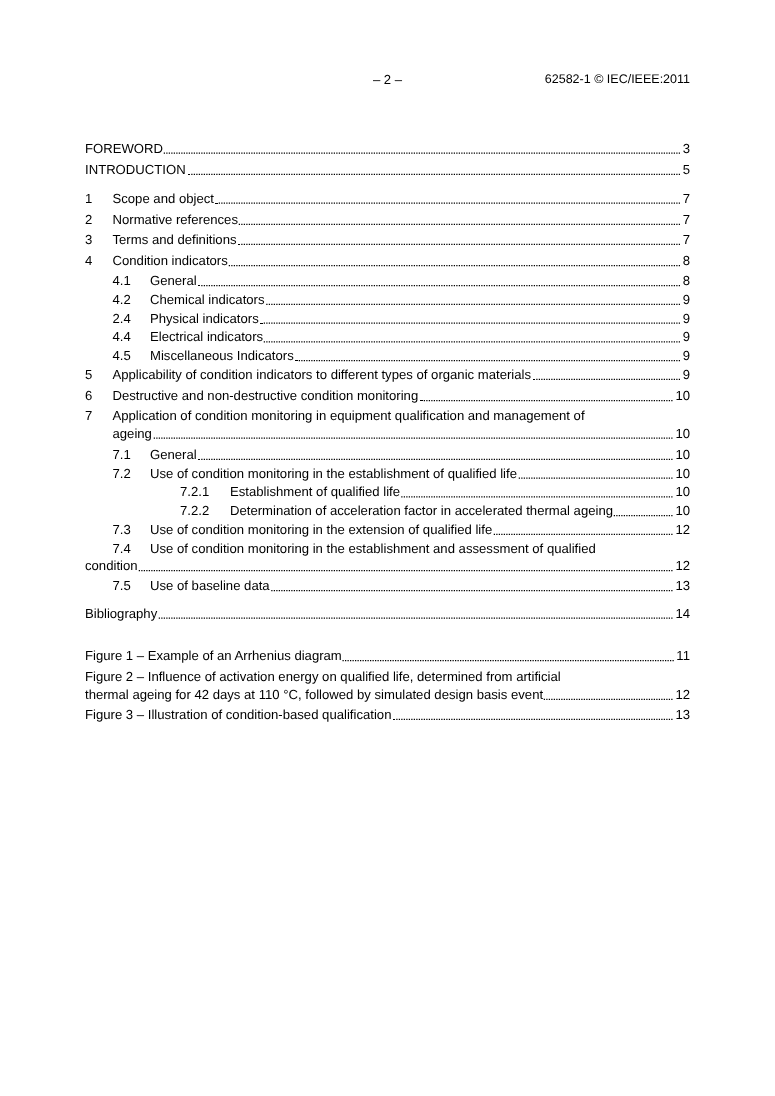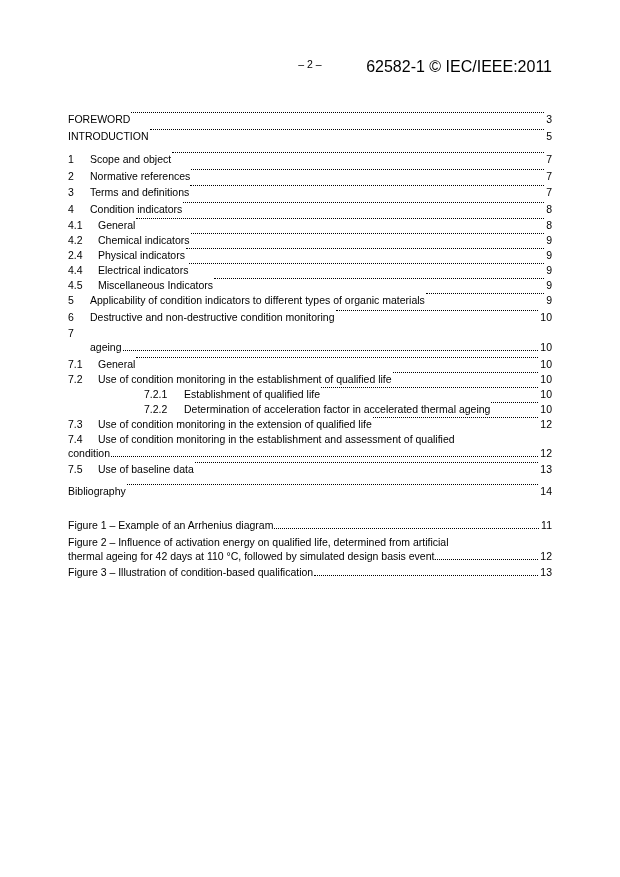--- a/index.html
+++ b/index.html
@@ -36,54 +36,54 @@
     position: absolute;
     left: 0;
     right: 0;
     text-align: center;
     font-size: 10.5px;
   }
   .header-std {
     position: absolute;
     right: 0;
     top: 0;
-    font-size: 16px;
+    font-size: 10px;
     white-space: nowrap;
   }
   .contents-title {
     position: absolute;
     left: 0;
     right: 0;
     top: 92px;
     text-align: center;
     font-size: 12.5px;
     letter-spacing: 0.6px;
   }
   .toc {
     position: absolute;
     left: 68px;
     top: 112px;
     width: 484px;
   }
   .toc-row {
     display: flex;
-    align-items: flex-start;
+    align-items: flex-end;
     font-size: 10.5px;
     line-height: 14px;
     margin-bottom: 2.5px;
   }
   .toc-row.tight {
     margin-bottom: 1px;
   }
   .num {
     flex: 0 0 auto;
     white-space: nowrap;
   }
   .num.lvl1 { width: 22px; }
-  .num.lvl2 { width: 30px; }
+  .num.lvl2 { width: 30px; margin-left: 22px; }
   .num.lvl3 { width: 40px; margin-left: 76px; }
   .txt {
     flex: 0 0 auto;
     white-space: nowrap;
   }
   .leader {
     flex: 1 1 auto;
     border-bottom: 1px dotted #000;
     margin: 0 1px 3px 1px;
     height: 0;
@@ -228,20 +228,21 @@
     <div class="toc-row">
       <span class="num lvl1">6</span>
       <span class="txt">Destructive and non-destructive condition monitoring</span>
       <span class="leader"></span>
       <span class="pg">10</span>
     </div>
 
     <div class="block-wrap">
       <div class="line1">
         <span class="num lvl1">7</span>
+        <span>Application of condition monitoring in equipment qualification and management of</span>
       </div>
       <div class="indent-body" style="margin-left:22px;">
         <span class="txt">ageing</span>
         <span class="leader"></span>
         <span class="pg">10</span>
       </div>
     </div>
 
     <div class="toc-row tight">
       <span class="num lvl2">7.1</span>

